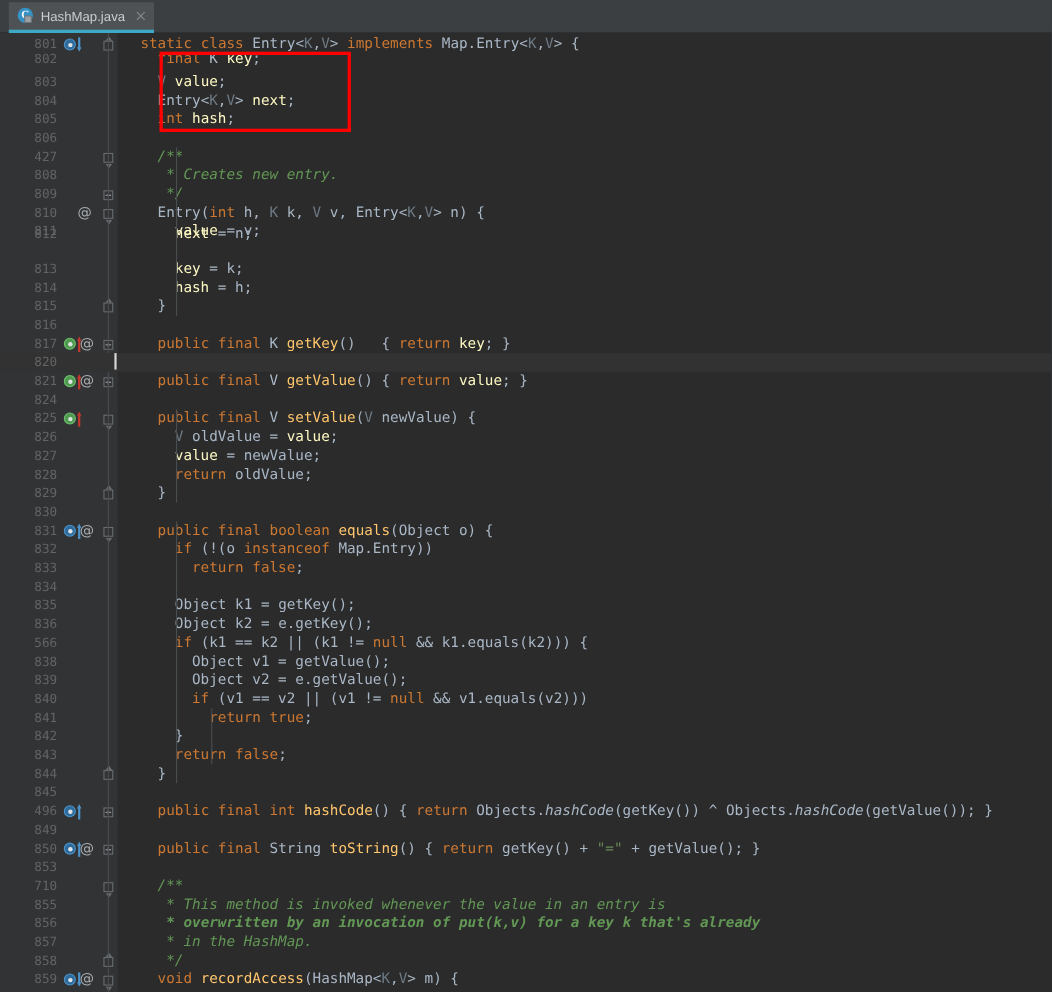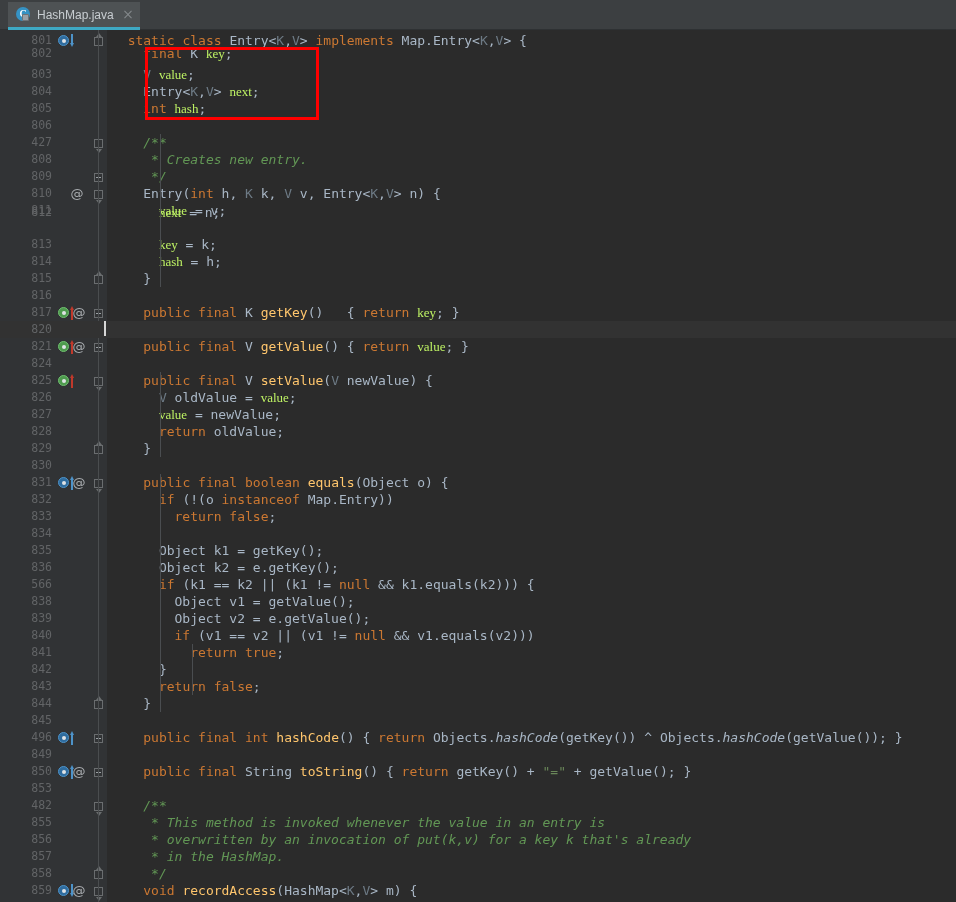--- a/index.html
+++ b/index.html
@@ -197,21 +197,21 @@
   
   .code {
     position: absolute; left: 112px;
     white-space: pre;
     font-family: "DejaVu Sans Mono", monospace;
     font-size: 13px; line-height: 17px;
     color: #a9b7c6;
   }
   .kw   { color: #cc7832; }
   .cmt  { color: #629755; font-style: italic; }
-  .fld  { color: #bef264; font-family: Liberation Serif, serif; }
+  .fld  { color: #fef9c3; }
   .mth  { color: #ffc66d; }
   .str  { color: #6a8759; }
   .gen  { color: #6d7a85; }
   .stat { color: #a9b7c6; font-style: italic; }
   .op   { color: #a9b7c6; }
 
   
   #caret {
     position: absolute;
     width: 2px; height: 15px;
@@ -538,30 +538,30 @@
         <span class="lnum">849</span>
       </div>
       <div class="row" style="top: 733px;">
         <span class="lnum">850</span>
         <span class="code" style="left: 143.28px; top: 0px;"><span class="kw">public</span> <span class="kw">final</span> String <span class="mth">toString</span><span class="op">()</span> <span class="op">{</span> <span class="kw">return</span> getKey<span class="op">()</span> <span class="op">+</span> <span class="str">"="</span> <span class="op">+</span> getValue<span class="op">();</span> <span class="op">}</span></span>
       </div>
       <div class="row" style="top: 750px;">
         <span class="lnum">853</span>
       </div>
       <div class="row" style="top: 767px;">
-        <span class="lnum">482</span>
+        <span class="lnum">710</span>
         <span class="code" style="left: 143.28px; top: 0px;"><span class="cmt">/**</span></span>
       </div>
       <div class="row" style="top: 784px;">
         <span class="lnum">855</span>
         <span class="code" style="left: 143.28px; top: 0px;"><span class="cmt"> * This method is invoked whenever the value in an entry is</span></span>
       </div>
       <div class="row" style="top: 801px;">
         <span class="lnum">856</span>
-        <span class="code" style="left: 143.28px; top: 0px;"><span class="cmt"> * overwritten by an invocation of put(k,v) for a key k that's already</span></span>
+        <span class="code" style="left: 143.28px; top: 0px; font-weight: bold;"><span class="cmt"> * overwritten by an invocation of put(k,v) for a key k that's already</span></span>
       </div>
       <div class="row" style="top: 818px;">
         <span class="lnum">857</span>
         <span class="code" style="left: 143.28px; top: 0px;"><span class="cmt"> * in the HashMap.</span></span>
       </div>
       <div class="row" style="top: 835px;">
         <span class="lnum">858</span>
         <span class="code" style="left: 143.28px; top: 0px;"><span class="cmt"> */</span></span>
       </div>
       <div class="row" style="top: 852px;">

